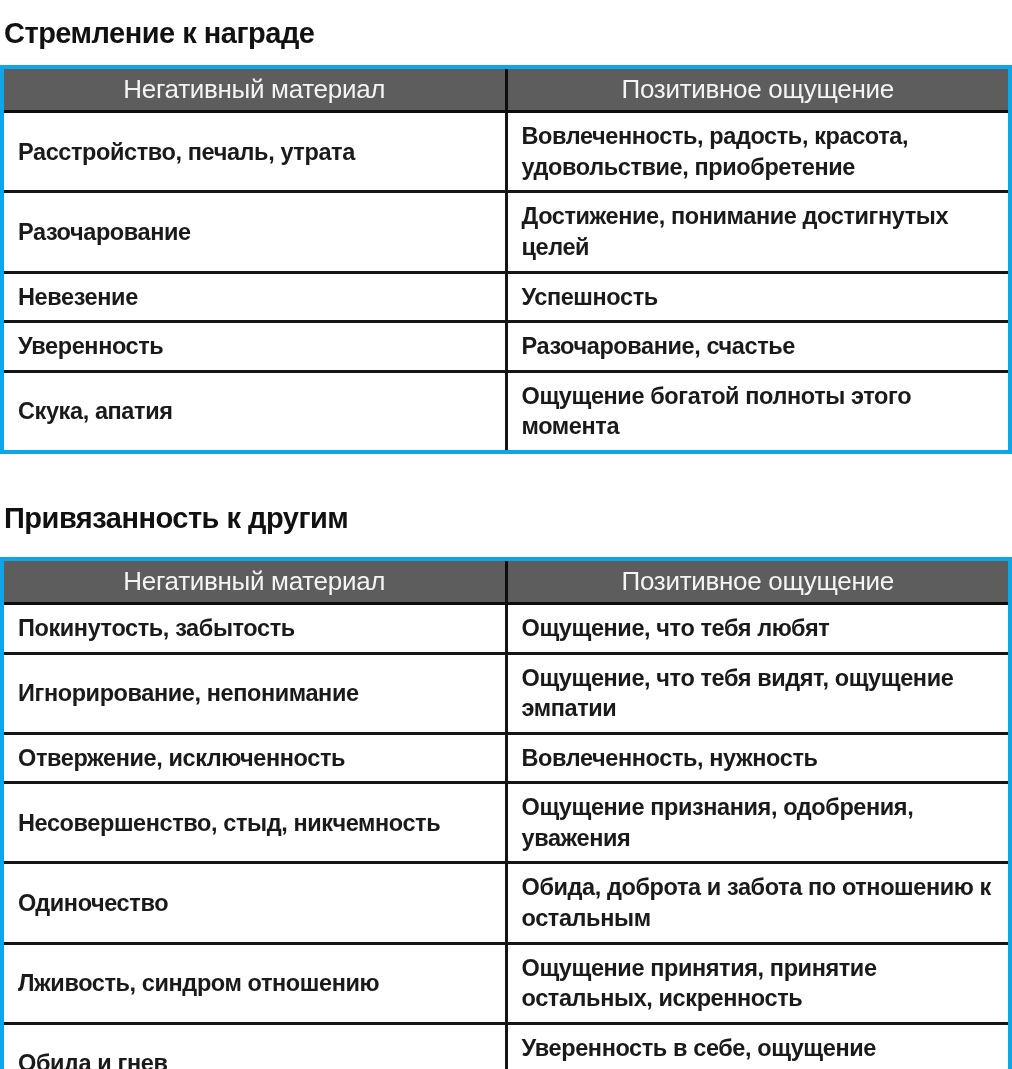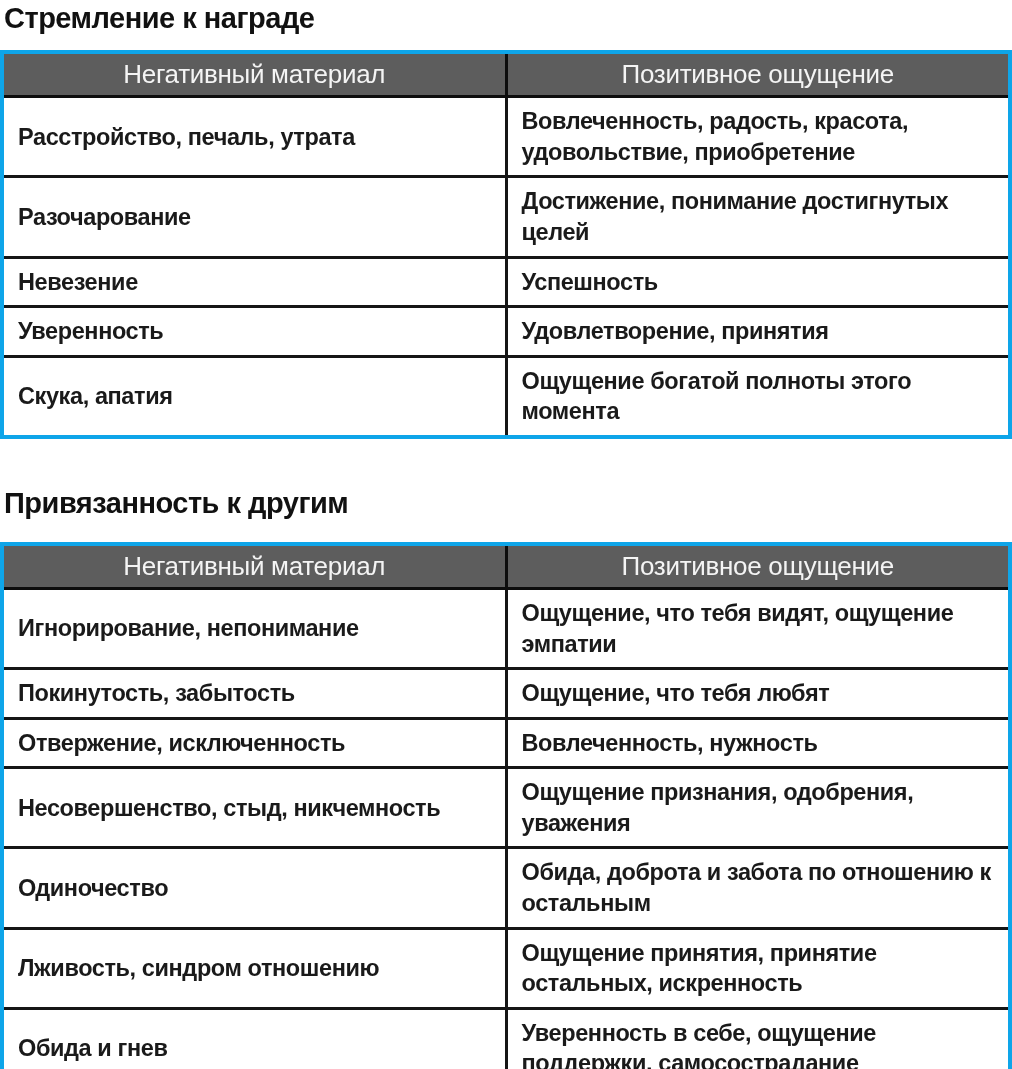--- a/index.html
+++ b/index.html
@@ -17,21 +17,21 @@
     overflow: hidden;
   }
   .section-title {
     font-size: 29px;
     font-weight: 800;
     letter-spacing: -0.5px;
     color: #111111;
     margin: 0 0 15px 4px;
     line-height: 1.1;
   }
-  .section-reward .section-title { padding-top: 3px; }
+  .section-reward .section-title { padding-top: 18px; }
   .section-attachment { margin-top: 49px; }
   .section-attachment .section-title { margin-bottom: 22px; }
   table.pair-table {
     width: 100%;
     border-collapse: collapse;
     table-layout: fixed;
     border: 4px solid #0ea5e9;
   }
   table.pair-table col { width: 50%; }
   table.pair-table th {
@@ -84,21 +84,21 @@
         <tr>
           <td>Разочарование</td>
           <td>Достижение, понимание достигнутых целей</td>
         </tr>
         <tr>
           <td>Невезение</td>
           <td>Успешность</td>
         </tr>
         <tr>
           <td>Уверенность</td>
-          <td>Удовлетворение, принятия</td>
+          <td>Разочарование, счастье</td>
         </tr>
         <tr>
           <td>Скука, апатия</td>
           <td>Ощущение богатой полноты этого момента</td>
         </tr>
       </tbody>
     </table>
   </section>
 
   <section class="section-attachment">
@@ -109,26 +109,26 @@
           <col>
         </colgroup>
       <thead>
         <tr>
           <th>Негативный материал</th>
           <th>Позитивное ощущение</th>
         </tr>
       </thead>
       <tbody>
         <tr>
+          <td>Покинутость, забытость</td>
+          <td>Ощущение, что тебя любят</td>
+        </tr>
+        <tr>
           <td>Игнорирование, непонимание</td>
           <td>Ощущение, что тебя видят, ощущение эмпатии</td>
-        </tr>
-        <tr>
-          <td>Покинутость, забытость</td>
-          <td>Ощущение, что тебя любят</td>
         </tr>
         <tr>
           <td>Отвержение, исключенность</td>
           <td>Вовлеченность, нужность</td>
         </tr>
         <tr>
           <td>Несовершенство, стыд, никчемность</td>
           <td>Ощущение признания, одобрения, уважения</td>
         </tr>
         <tr>

